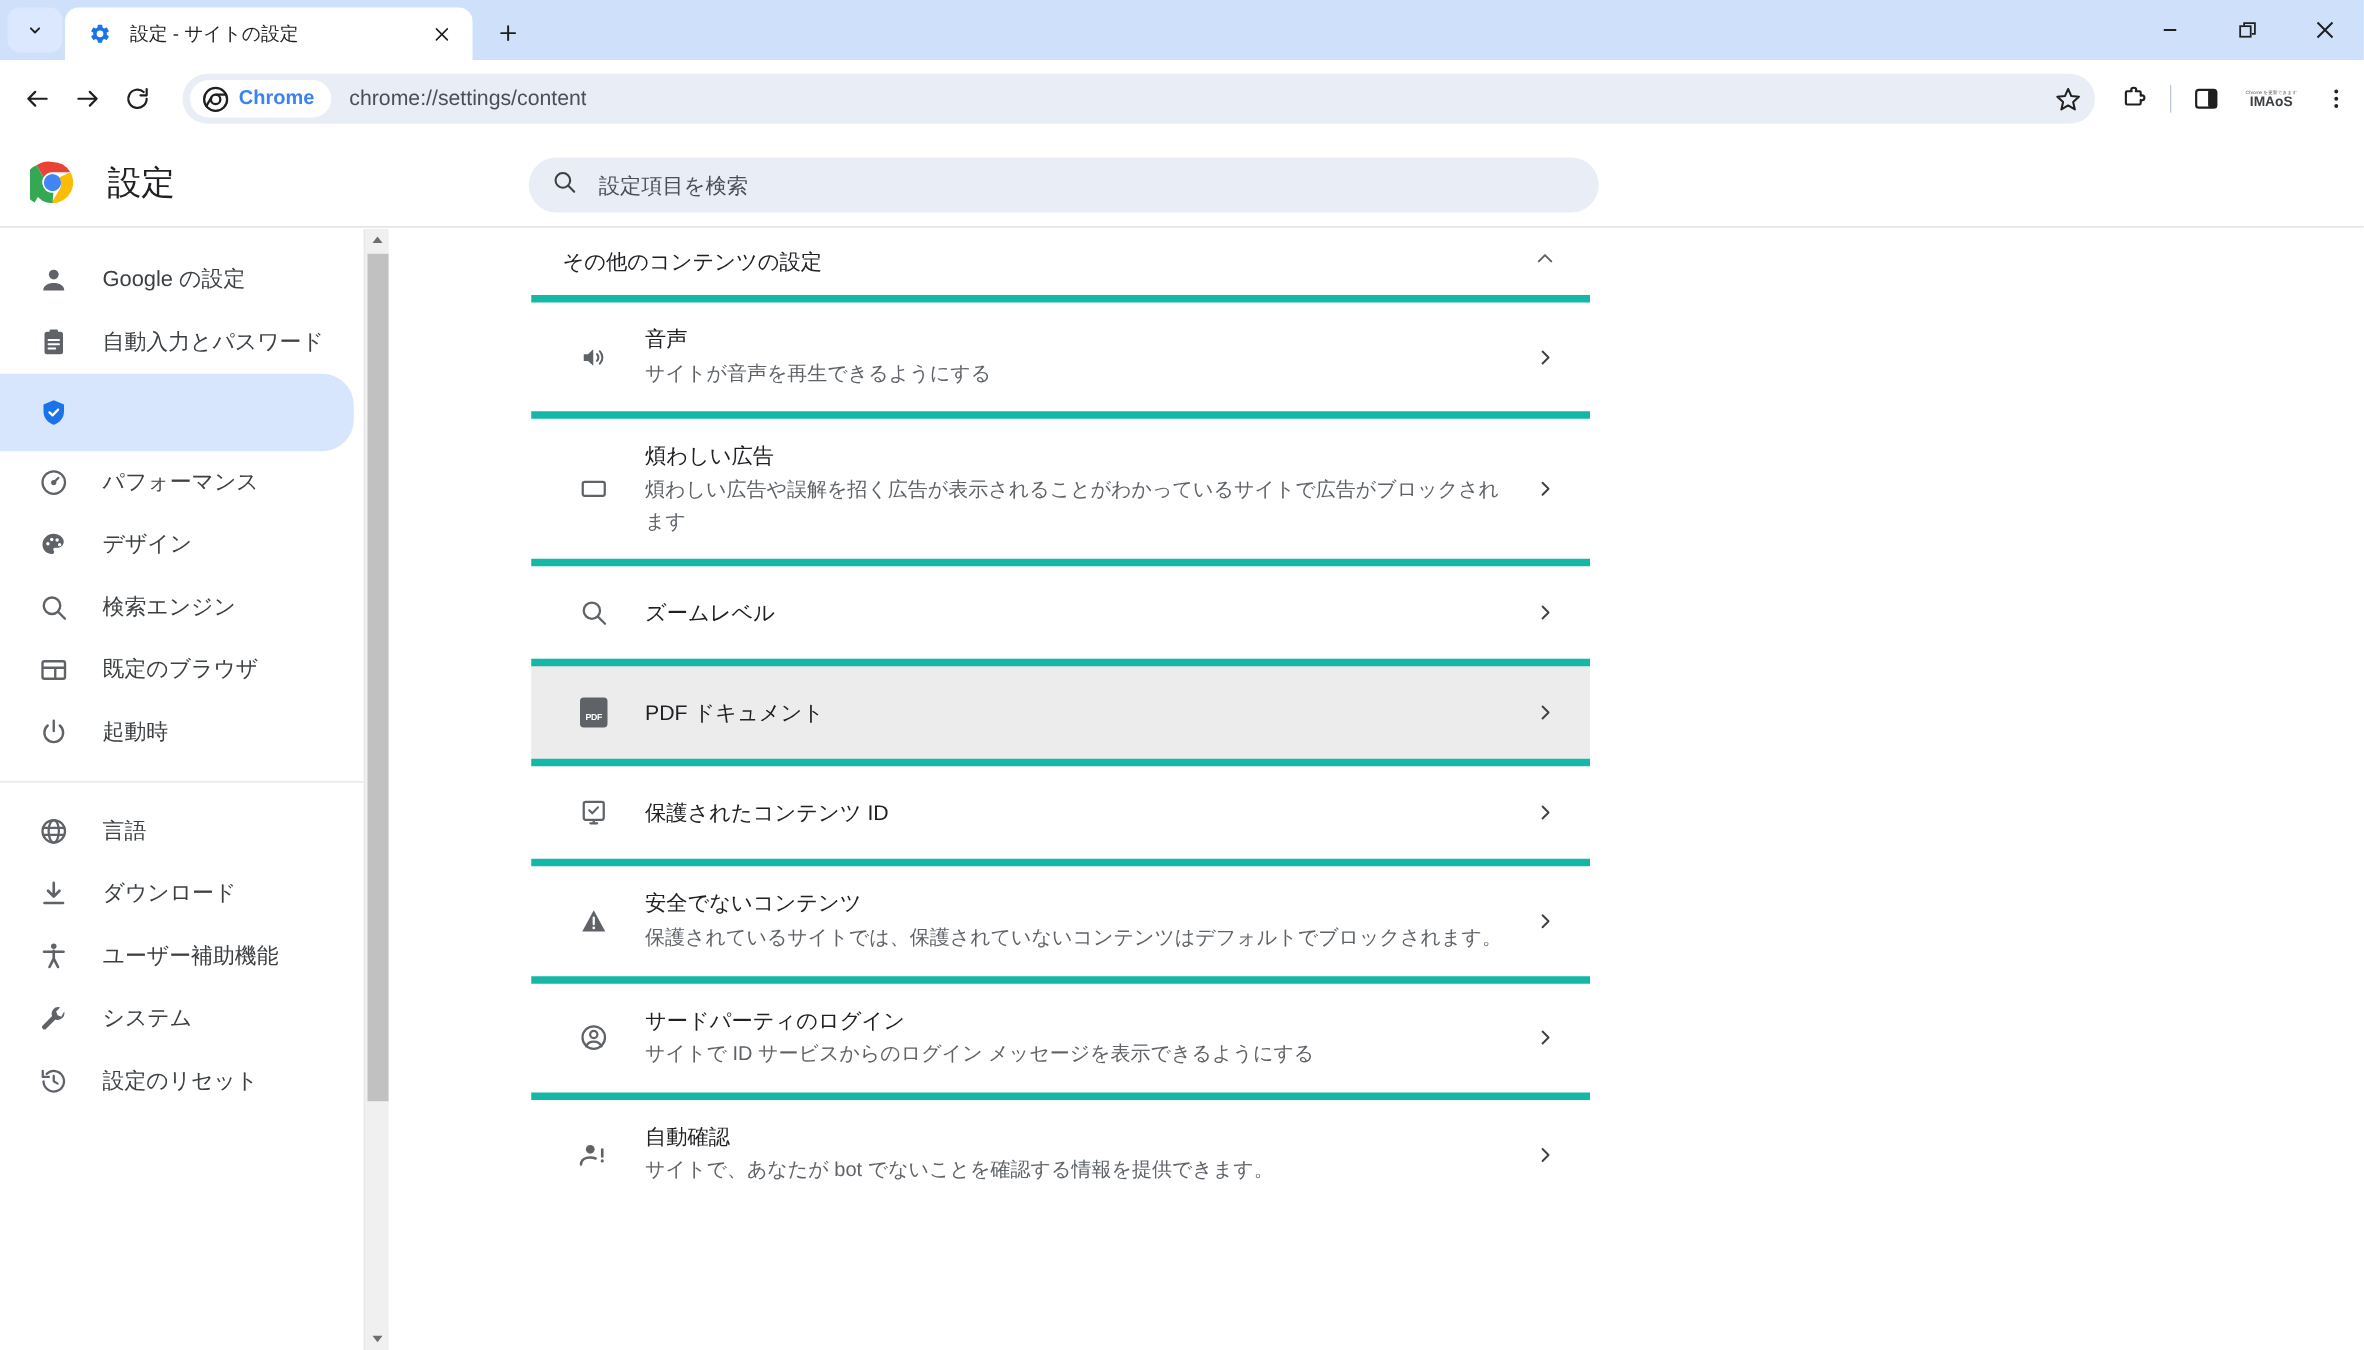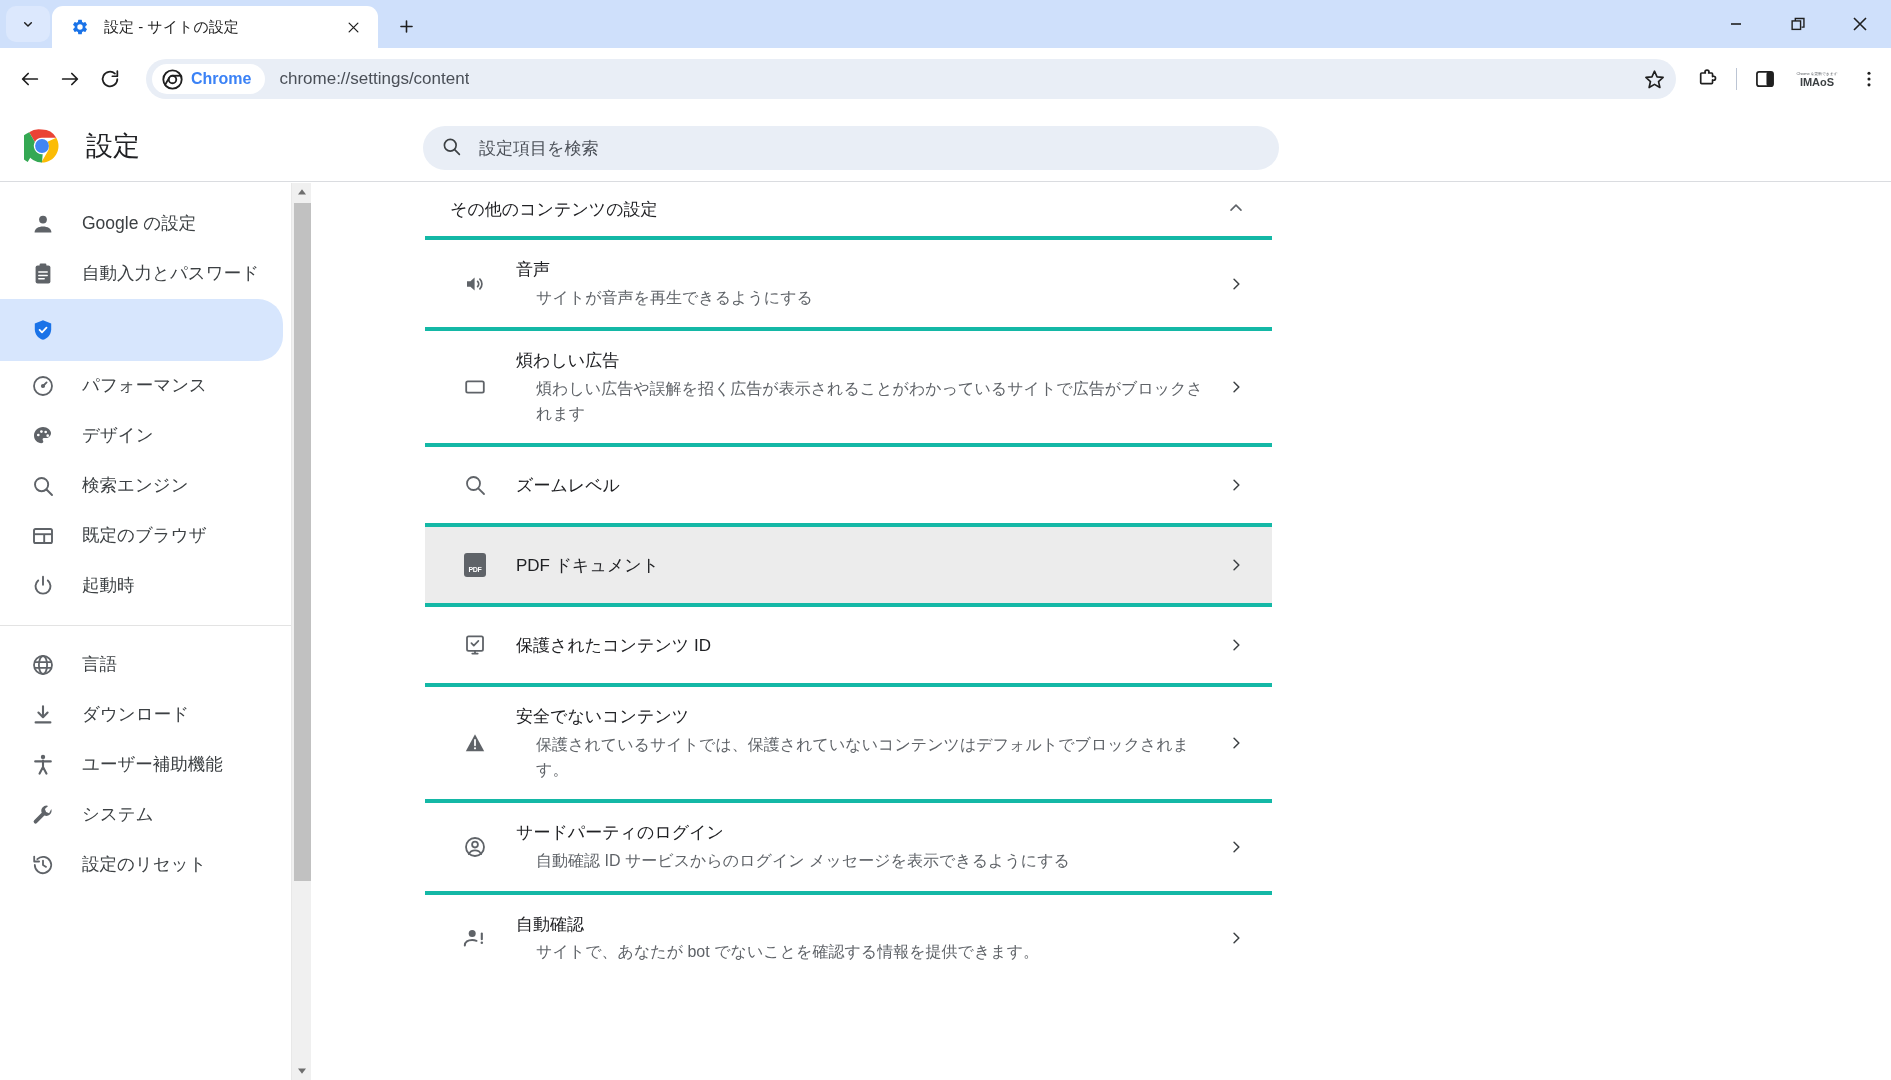--- a/index.html
+++ b/index.html
@@ -214,36 +214,36 @@
     height: 53px;
     padding: 0 26px 0 25px;
     cursor: pointer;
   }
   .section-header-title {
     flex: 1 1 auto; font-size: 17px; color: #202124;
   }
   .row {
     display: flex; align-items: center;
     padding: 17px 26px 17px 25px;
-    border-top: 4px solid #14b8a6;
+    border-top: 6px solid #14b8a6;
     cursor: pointer;
     min-height: 80px;
   }
   .row.hovered { background: #ececec; }
   .row-icon {
     width: 26px; height: 26px; flex: 0 0 26px;
     display: flex; align-items: center; justify-content: center;
     margin-left: 12px;
   }
   .row-text {
     flex: 1 1 auto; margin-left: 28px; padding-right: 18px;
   }
   .row-title { font-size: 17px; color: #202124; line-height: 1.5; }
   .row-sub {
-    font-size: 16px; color: #5f6368; line-height: 1.55; margin-top: 3px; margin-left: 20px;
+    font-size: 16px; color: #5f6368; line-height: 1.55; margin-top: 3px;
   }
   .row-arrow {
     flex: 0 0 20px; display: flex; align-items: center; justify-content: center;
   }
   .icon-pdf {
     width: 22px; height: 24px; border-radius: 3px; background: #5f6368;
     display: flex; align-items: flex-end; justify-content: center;
     padding-bottom: 4px;
   }
   .icon-pdf span {
@@ -654,21 +654,21 @@
   <div class="row">
     <span class="row-icon">
               <svg width="24" height="24" viewBox="0 0 24 24">
                 <circle cx="12" cy="12" r="9" fill="none" stroke="#5f6368" stroke-width="1.8"></circle>
                 <circle cx="12" cy="9.6" r="2.9" fill="none" stroke="#5f6368" stroke-width="1.8"></circle>
                 <path d="M5.9 19.1c1.1-2.5 3.4-3.8 6.1-3.8s5 1.3 6.1 3.8" fill="none" stroke="#5f6368" stroke-width="1.8" stroke-linecap="round"></path>
               </svg>
             </span>
     <span class="row-text">
       <span class="row-title">サードパーティのログイン</span>
-      <div class="row-sub">自動確認 ID サービスからのログイン メッセージを表示できるようにする</div>
+      <div class="row-sub">サイトで ID サービスからのログイン メッセージを表示できるようにする</div>
     </span>
     <span class="row-arrow">
               <svg width="18" height="18" viewBox="0 0 24 24">
                 <path d="M9.4 5.6l6.4 6.4-6.4 6.4" fill="none" stroke="#3c4043" stroke-width="2" stroke-linecap="round" stroke-linejoin="round"></path>
               </svg>
             </span>
   </div>
   <div class="row">
     <span class="row-icon">
               <svg width="24" height="24" viewBox="0 0 24 24">

